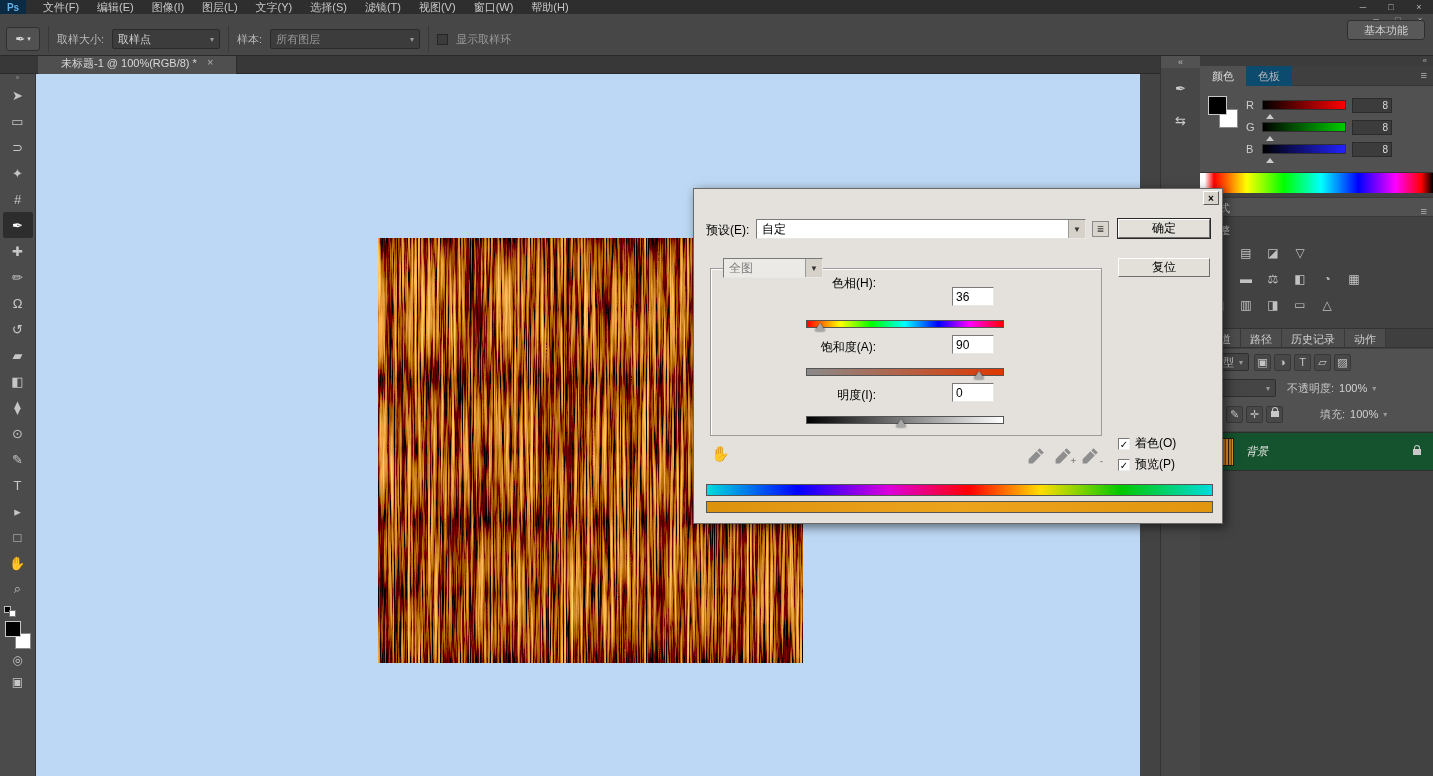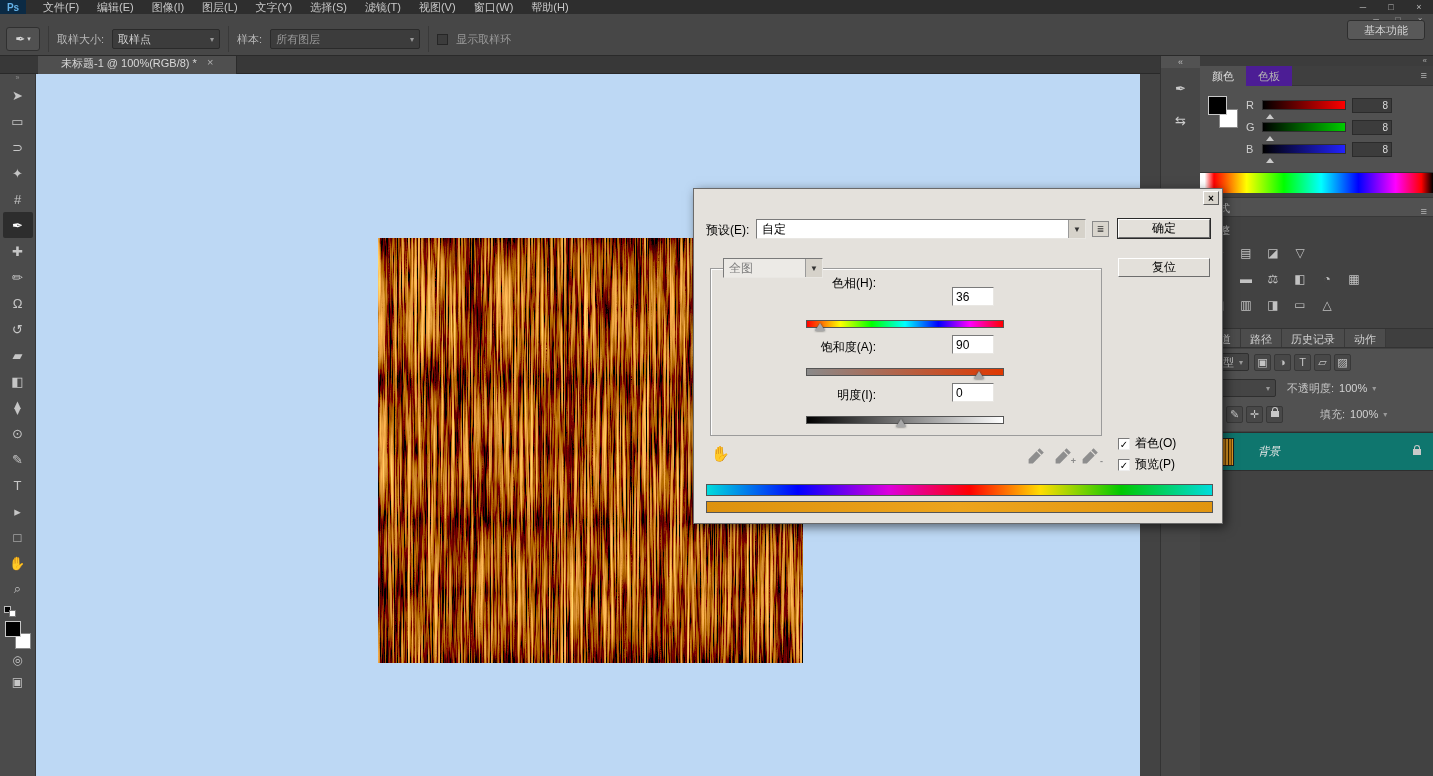--- a/index.html
+++ b/index.html
@@ -62,21 +62,21 @@
   .strip-icon{width:26px;height:24px;margin:8px auto 0;color:#cbcbcb;font-size:13px;
     display:flex;align-items:center;justify-content:center}
 
   
   #rightcol{position:absolute;left:1200px;top:56px;width:233px;height:720px;background:#424242;font-size:11px;color:#d2d2d2}
   #rc-header{position:absolute;left:0;top:0;width:100%;height:10px;background:#3c3c3c;color:#aaa;
     font-size:8px;text-align:right;padding-right:6px;line-height:10px}
   #color-tabs-row{position:absolute;left:0;top:10px;width:100%;height:20px;background:#3f3f3f;border-bottom:1px solid #353535}
   .ptab{display:inline-block;padding:0 12px;line-height:20px;color:#d8d8d8}
   .ptab.active{background:#515151}
-  .ptab.inactive{background:#4c1d95;color:#b3b3b3}
+  .ptab.inactive{background:#0c4a6e;color:#b3b3b3}
   .pmenu{position:absolute;right:6px;top:3px;color:#b5b5b5;font-size:11px}
   #color-body{position:absolute;left:0;top:30px;width:100%;height:86px;background:#515151}
   #fgbg2{position:relative;width:30px;height:32px;margin:10px 0 0 8px;float:left}
   #fgbg2 .fg{position:absolute;left:0;top:0;width:19px;height:19px;background:#000;border:1px solid #c8c8c8;z-index:2}
   #fgbg2 .bg{position:absolute;right:0;bottom:0;width:19px;height:19px;background:#fff;border:1px solid #888}
   #rgb-rows{margin-left:46px;padding-top:8px}
   .rgb-row{display:flex;align-items:center;gap:6px;height:22px}
   .rgb-lbl{width:10px;color:#cfcfcf}
   .rgb-track{position:relative;width:84px;height:10px;border:1px solid #303030}
   .track-r{background:linear-gradient(90deg,#000,#f00)}
@@ -98,22 +98,22 @@
   #layers-ctrl{position:absolute;left:0;top:293px;width:100%;height:82px;background:#515151}
   .lrow{display:flex;align-items:center;gap:5px;height:26px;padding:0 6px}
   .dd-mini{height:18px;background:#454545;border:1px solid #2f2f2f;border-radius:2px;color:#ccc;
     display:inline-flex;align-items:center;padding:0 5px;gap:5px}
   .dd-mini .arr{font-size:8px;color:#999}
   .mini-icon{width:17px;height:17px;display:inline-flex;align-items:center;justify-content:center;
     color:#c3c3c3;font-size:11px;background:#484848;border:1px solid #383838;border-radius:2px}
   .css-lock{position:relative;width:8px;height:6px;background:#c8c8c8;display:inline-block}
   .css-lock::before{content:"";position:absolute;left:1px;top:-4px;width:4px;height:3px;
     border:1px solid #c8c8c8;border-bottom:none;border-radius:3px 3px 0 0}
-  #layer-row{position:absolute;left:0;top:376px;width:100%;height:39px;background:#0f766e;
-    border-top:1px solid #2e2e2e;border-bottom:1px solid #2e2e2e;display:flex;align-items:center;gap:24px;padding:0 6px}
+  #layer-row{position:absolute;left:0;top:376px;width:100%;height:39px;background:#14532d;
+    border-top:1px solid #2e2e2e;border-bottom:1px solid #2e2e2e;display:flex;align-items:center;gap:12px;padding:0 6px}
   #layer-thumb{width:28px;height:28px;border:1px solid #1d1d1d;
     background:repeating-linear-gradient(90deg,#7a4a08 0 1px,#e09a22 1px 3px,#3a2402 3px 4px,#c77f12 4px 6px)}
   #layer-name{font-style:italic;color:#e8e8e8}
   #layer-lock{margin-left:auto;margin-right:6px}
   #layers-rest{position:absolute;left:0;top:416px;width:100%;height:304px;background:#424242}
 
   
   #dialog{position:absolute;left:693px;top:188px;width:530px;height:336px;background:#e4e1dc;
     border:1px solid #6a6a6a;box-shadow:3px 3px 10px rgba(0,0,0,.55);z-index:10;font-size:12px;color:#000}
   #dlg-title{position:absolute;left:2px;top:2px;right:2px;height:19px;

